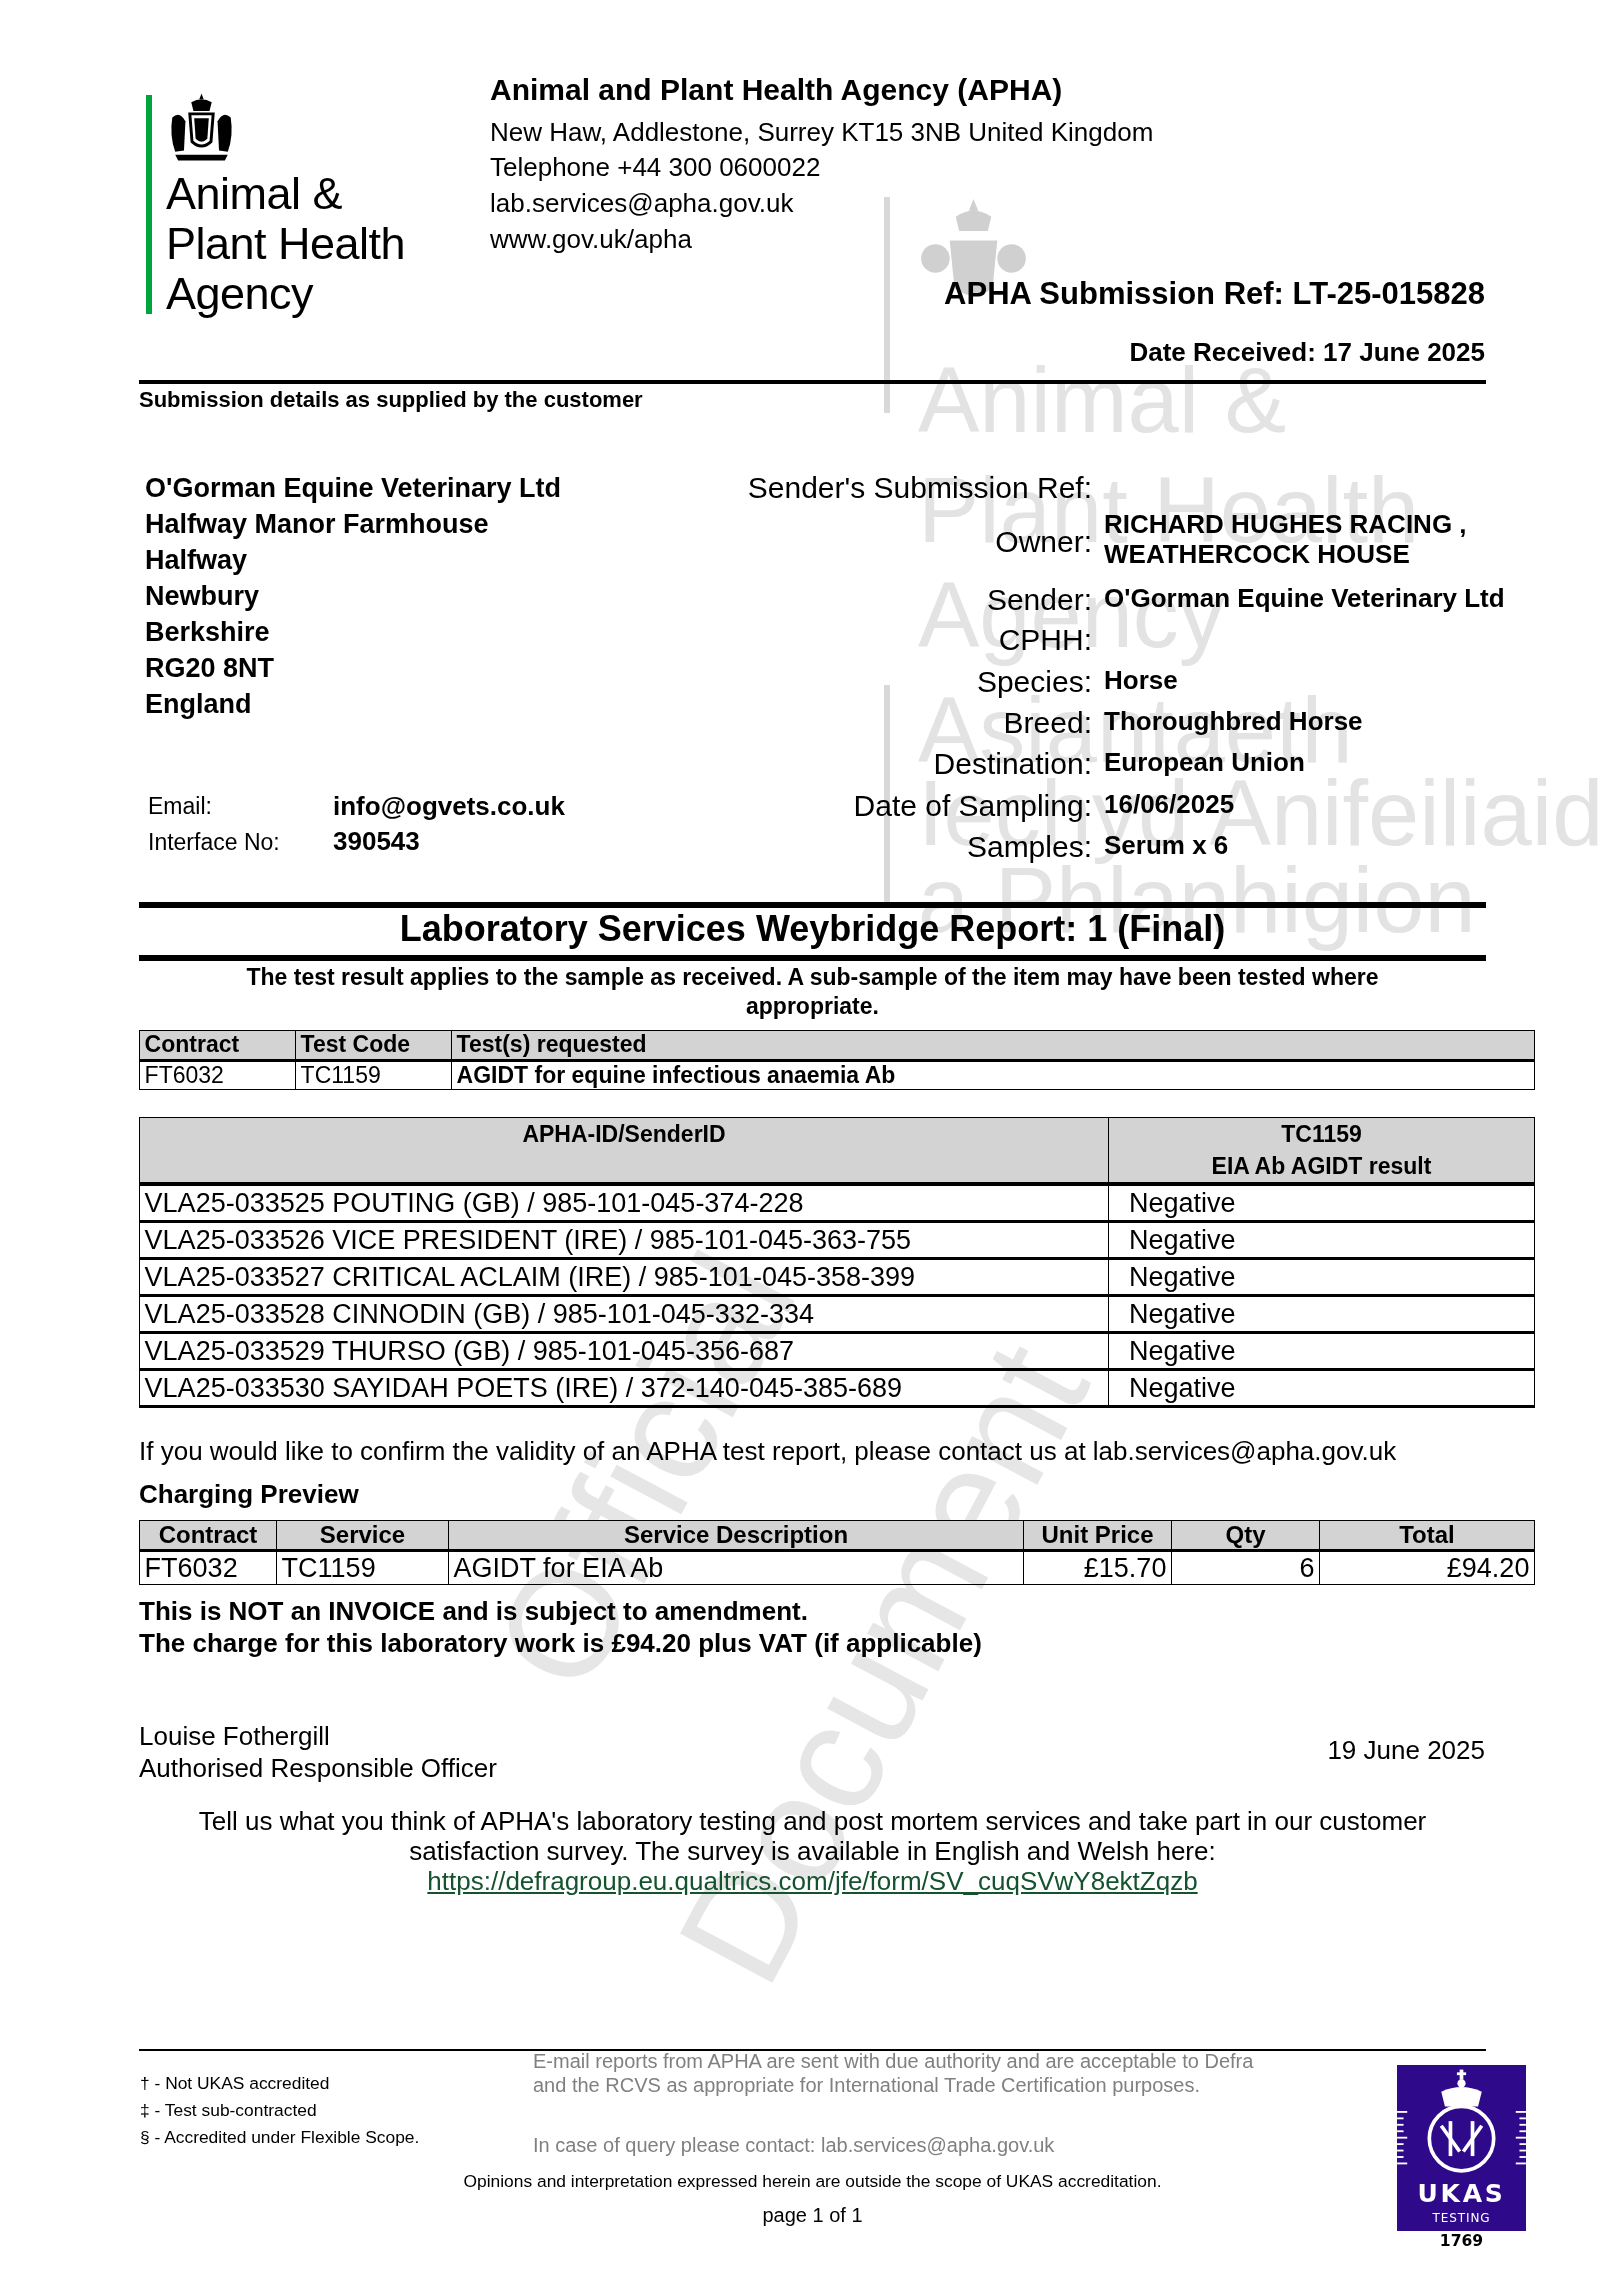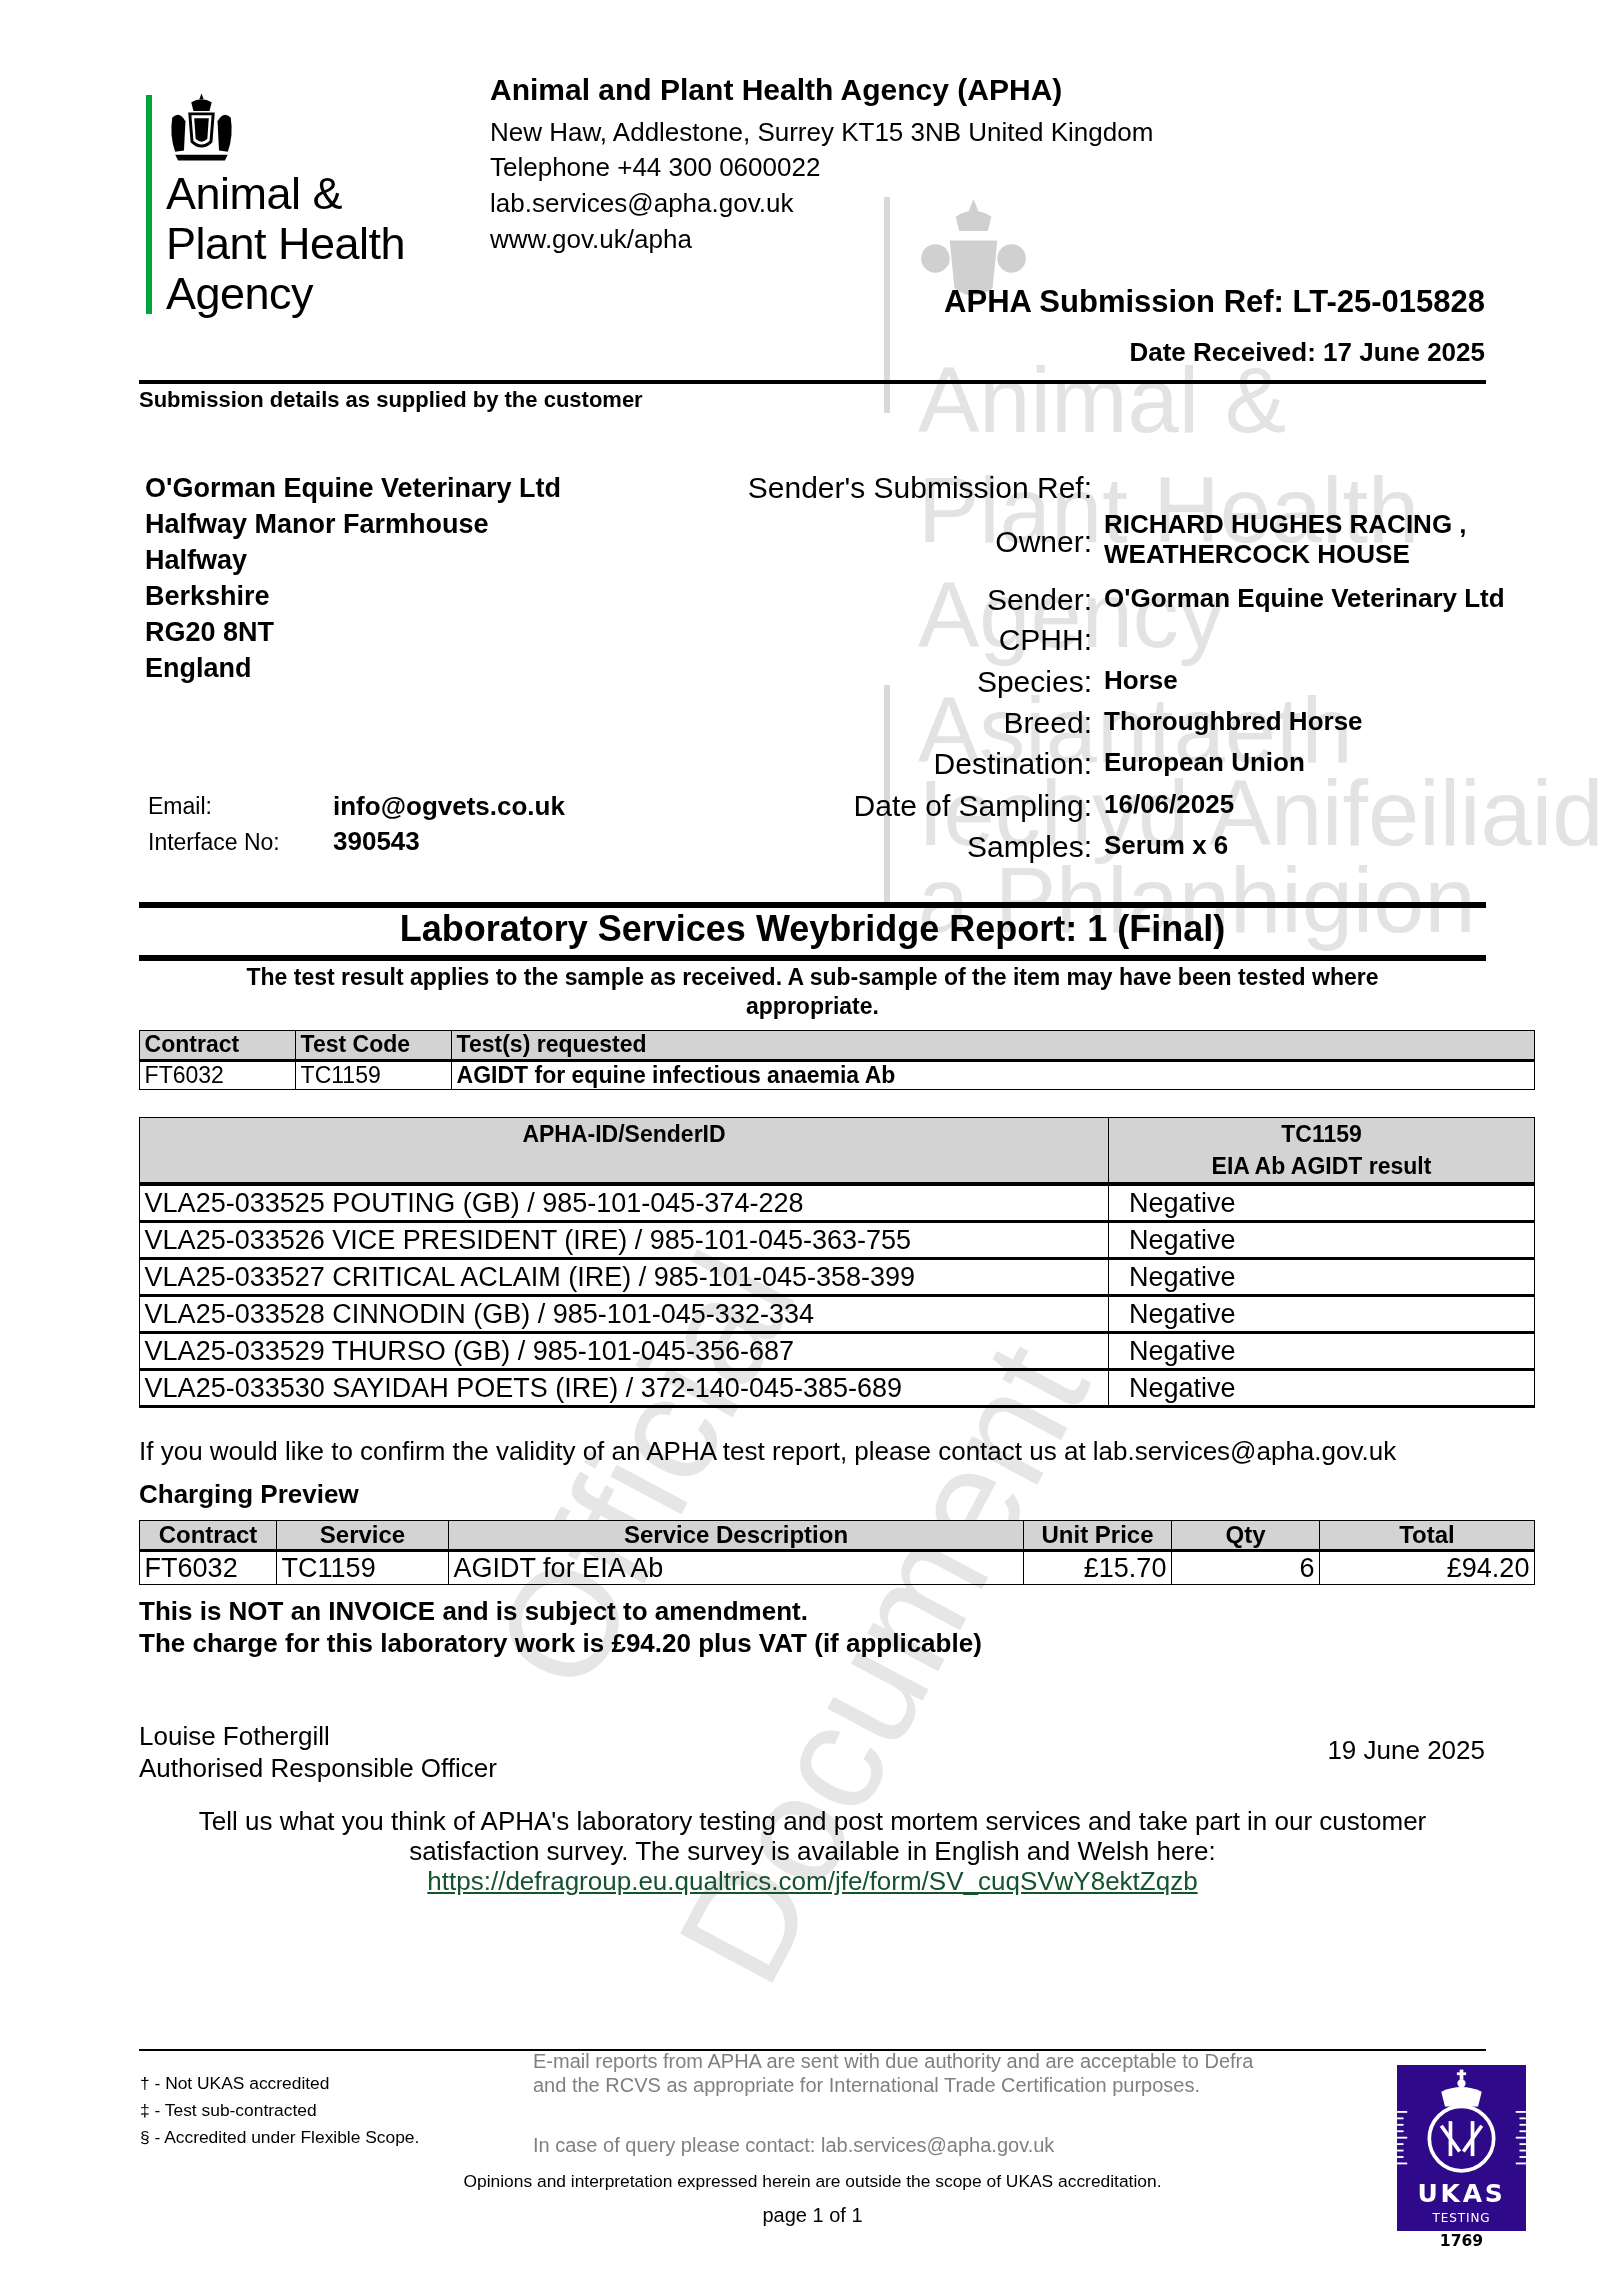--- a/index.html
+++ b/index.html
@@ -12,21 +12,21 @@
   .wm-diag { position:absolute; color:#e6e6e6; font-size:152px; white-space:nowrap; transform-origin:left top; }
 
   
   .logo-bar { position:absolute; left:146px; top:95px; width:5.5px; height:219px; background:#00a33c; }
   .logo-crest { position:absolute; left:165px; top:92px; width:73px; height:73px; }
   .logo-text { position:absolute; left:166px; top:169px; font-size:45px; line-height:50px; letter-spacing:-0.5px; }
 
   
   .org-name { position:absolute; left:490px; top:73px; font-size:30px; font-weight:bold; }
   .org-line { position:absolute; left:490px; font-size:26px; }
-  .sub-ref { position:absolute; right:137px; top:284px; font-size:31px; font-weight:bold; text-align:right;margin-left:15px; }
+  .sub-ref { position:absolute; right:137px; top:276px; font-size:31px; font-weight:bold; text-align:right;margin-left:15px; }
   .date-recv { position:absolute; right:137px; top:337px; font-size:26px; font-weight:bold; text-align:right; }
   .hr-top { position:absolute; left:139px; top:380px; width:1347px; height:3.7px; background:#000; }
   .sub-caption { position:absolute; left:139px; top:387px; font-size:22px; font-weight:bold; }
 
   
   .addr { position:absolute; left:145px; top:470px; font-size:27px; font-weight:bold; line-height:36px; }
   .contact-lbl { position:absolute; left:148px; font-size:23px; }
   .contact-val { position:absolute; left:333px; font-size:26px; font-weight:bold; }
 
   
@@ -124,20 +124,21 @@
 
 <div class="sub-ref">APHA Submission Ref: LT-25-015828</div>
 <div class="date-recv">Date Received: 17 June 2025</div>
 <div class="hr-top"></div>
 <div class="sub-caption">Submission details as supplied by the customer</div>
 
 <div class="addr">
   <div>O'Gorman Equine Veterinary Ltd</div>
   <div>Halfway Manor Farmhouse</div>
   <div>Halfway</div>
+  <div>Newbury</div>
   <div>Berkshire</div>
   <div>RG20 8NT</div>
   <div>England</div>
 </div>
 <div class="contact-lbl" style="top:793px;">Email:</div>
 <div class="contact-val" style="top:791px;">info@ogvets.co.uk</div>
 <div class="contact-lbl" style="top:829px;">Interface No:</div>
 <div class="contact-val" style="top:826px;">390543</div>
 
 <div>

